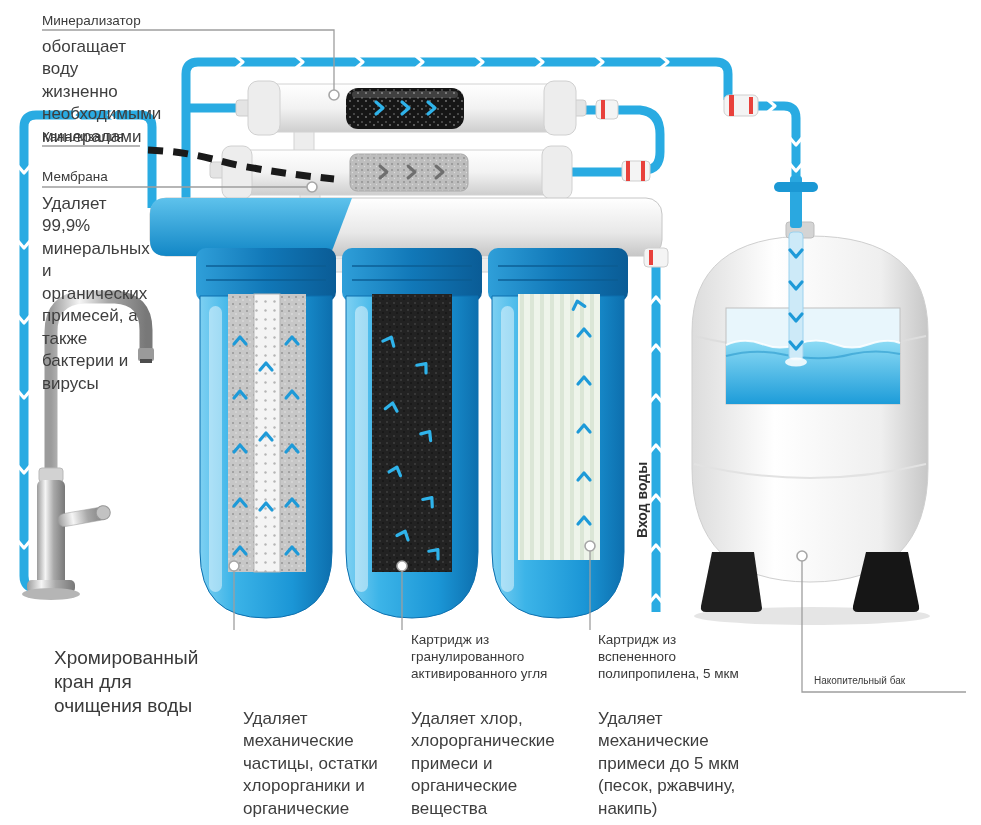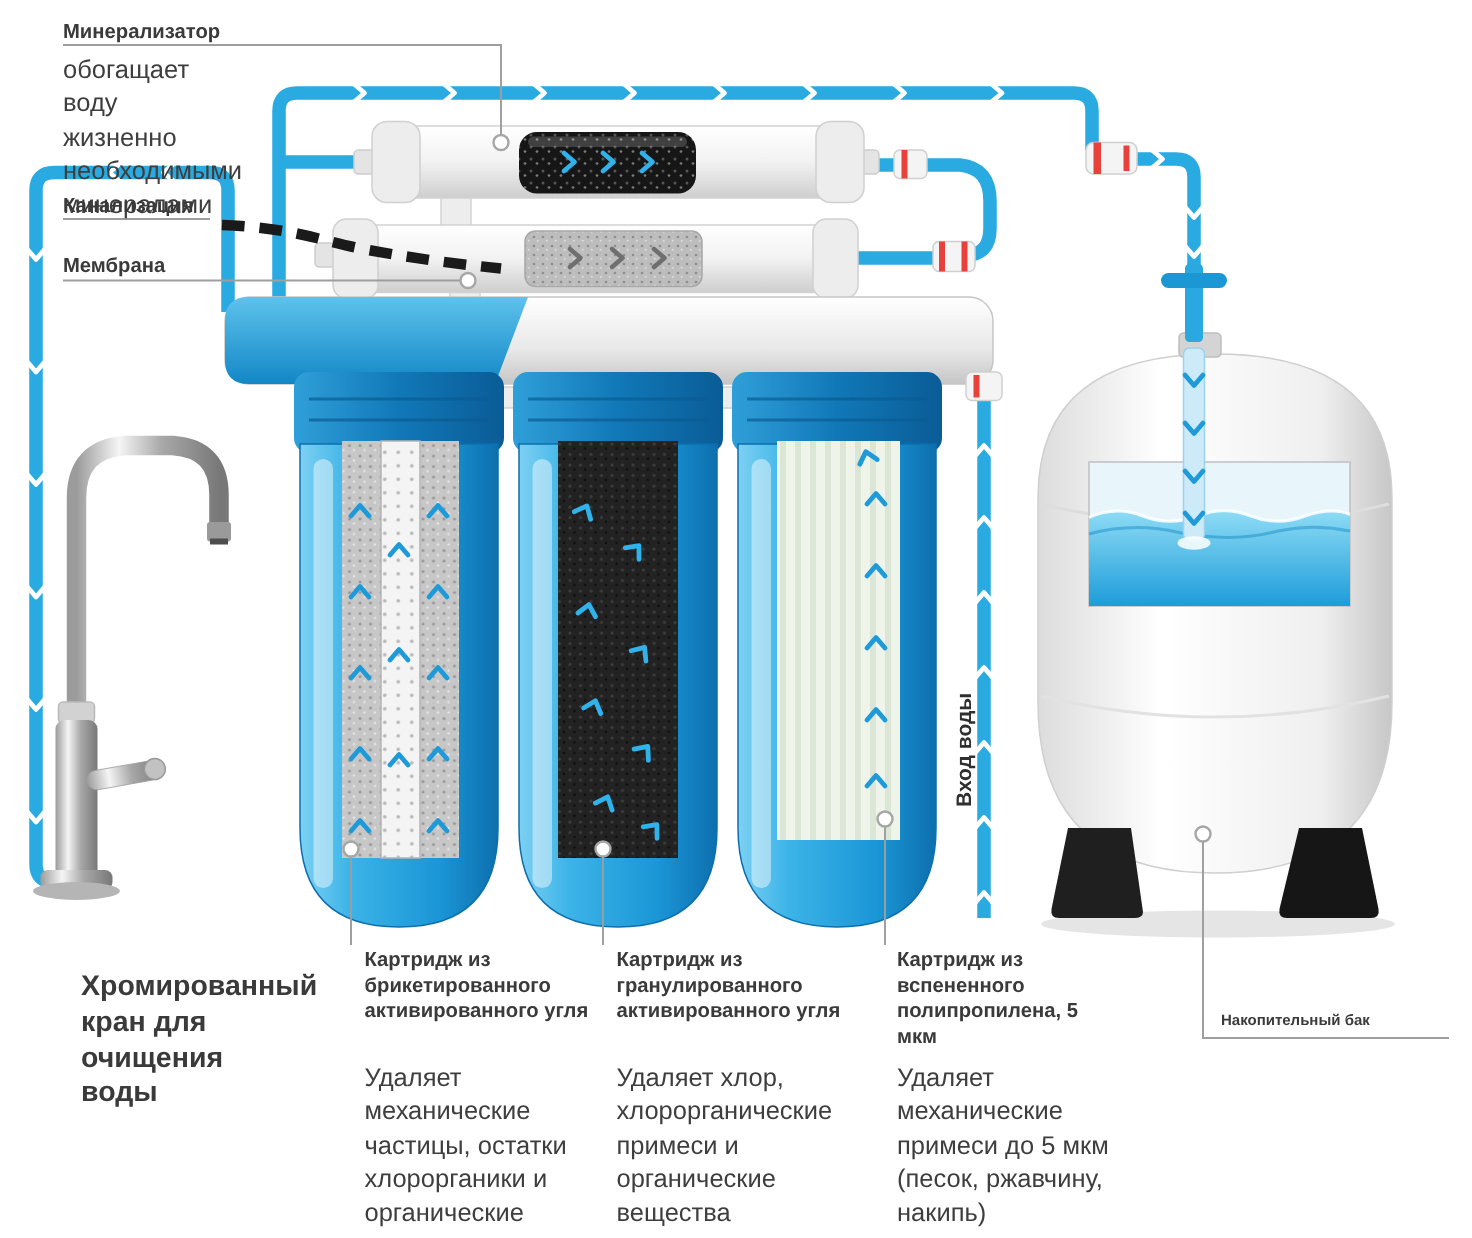--- a/index.html
+++ b/index.html
@@ -1,21 +1,21 @@
 <!DOCTYPE html>
 <html><head>
 <meta charset="utf-8">
 <style>
   *{margin:0;padding:0;box-sizing:border-box}
   html,body{background:#ffffff}
   body{font-family:"Liberation Sans","DejaVu Sans",sans-serif;color:#3a3a3a}
   .stage{position:relative;width:981px;height:825px;background:#ffffff;overflow:hidden}
   .stage svg{position:absolute;left:0;top:0}
   .lbl{position:absolute;color:#3a3a3a}
-  .lbl-title{font-weight:bold;font-size:13.5px;line-height:1.25}
+  .lbl-title{font-weight:normal;font-size:13.5px;line-height:1.25}
   .lbl-desc{font-size:17px;line-height:1.32;color:#3e3e3e}
   .nowrap{white-space:nowrap}
   .vert{transform:rotate(-90deg);transform-origin:0 0;font-weight:bold;font-size:14px;color:#2f2f2f;white-space:nowrap}
 </style>
 </head>
 <body>
 
 <div class="stage">
 
 <svg width="981" height="825" viewBox="0 0 981 825">
@@ -308,24 +308,24 @@
     <circle cx="802" cy="556" r="5"></circle>
   </g>
 </svg>
 
   <div class="lbl lbl-title" style="left:42px;top:13px">Минерализатор</div>
   <div class="lbl lbl-desc" style="left:42px;top:36px;width:110px">обогащает воду жизненно необходимыми минералами</div>
 
   <div class="lbl lbl-title" style="left:42px;top:129px">Канализация</div>
 
   <div class="lbl lbl-title" style="left:42px;top:169px">Мембрана</div>
+  <div class="lbl lbl-desc" style="left:42px;top:193px;width:110px">Удаляет 99,9% минеральных и органических примесей, а также бактерии и вирусы</div>
 
   <div class="lbl lbl-title" style="left:54px;top:646px;width:150px;font-size:19px">Хромированный кран для очищения воды</div>
 
-  <div class="lbl lbl-title" style="left:243px;top:632px;width:150px">Картридж из брикетированного активированного угля</div>
   <div class="lbl lbl-desc" style="left:243px;top:708px;width:152px">Удаляет механические частицы, остатки хлорорганики и органические вещества природного происхождения</div>
 
   <div class="lbl lbl-desc" style="left:411px;top:708px;width:158px">Удаляет хлор, хлорорганические примеси и органические вещества природного происхождения</div>
   <div class="lbl lbl-title" style="left:411px;top:632px;width:160px">Картридж из гранулированного активированного угля</div>
 
   <div class="lbl lbl-title" style="left:598px;top:632px;width:150px">Картридж из вспененного полипропилена, 5 мкм</div>
   <div class="lbl lbl-desc" style="left:598px;top:708px;width:160px">Удаляет механические примеси до 5 мкм (песок, ржавчину, накипь)</div>
 
   <div class="lbl vert" style="left:634px;top:538px">Вход воды</div>
 

